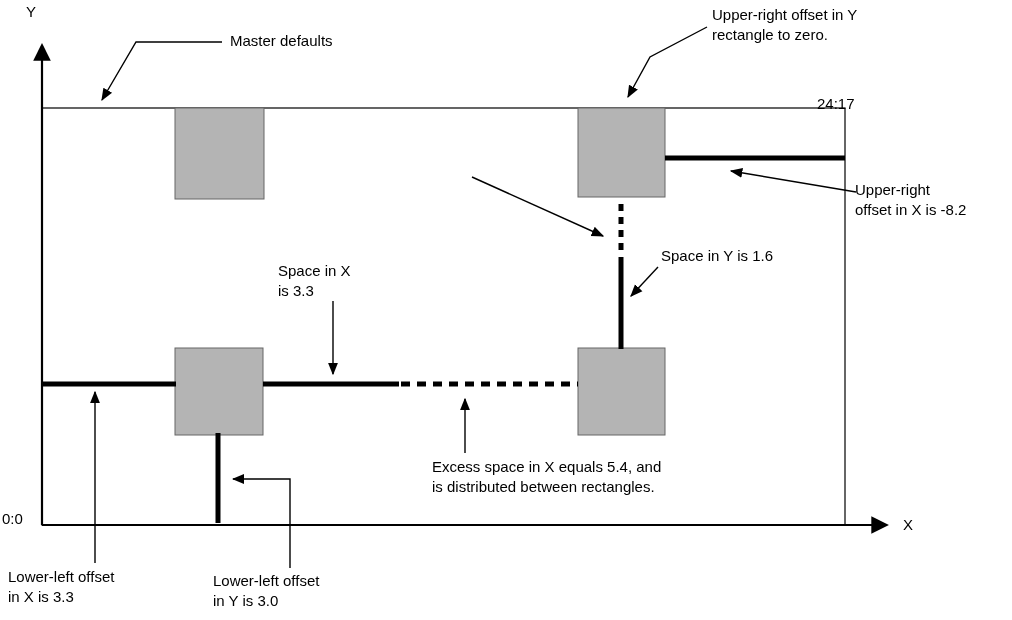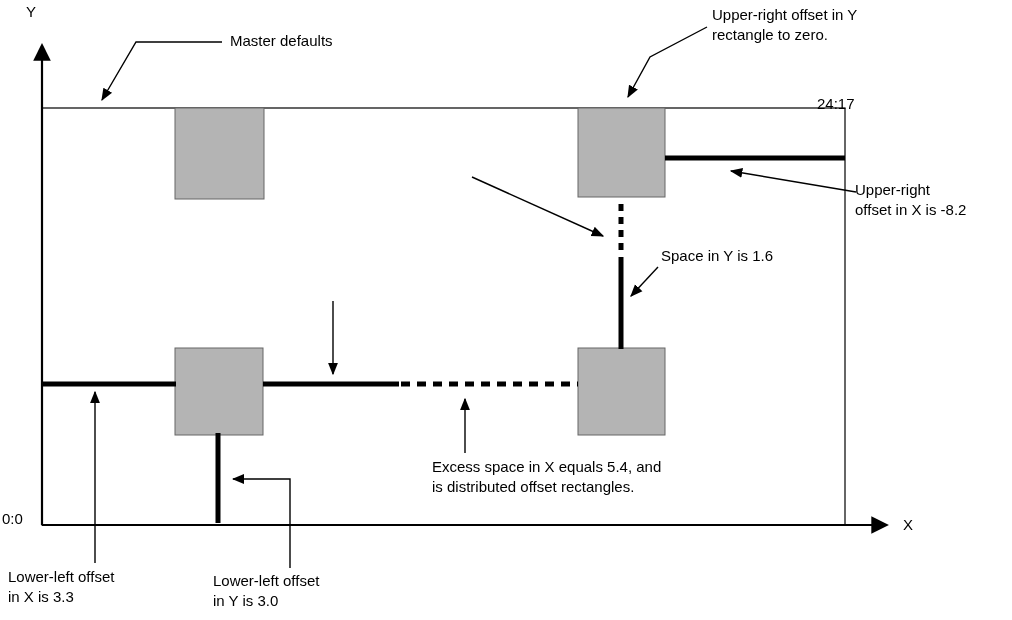--- a/index.html
+++ b/index.html
@@ -68,20 +68,22 @@
   <div class="lbl" style="left:903px; top:515px">X</div>
   <div class="lbl" style="left:2px; top:509px">0:0</div>
   <div class="lbl" style="left:817px; top:94px">24:17</div>
 
   <div class="lbl" style="left:230px; top:31px">Master defaults</div>
   <div class="lbl" style="left:712px; top:5px">Upper-right offset in Y
 rectangle to zero.</div>
   <div class="lbl" style="left:855px; top:180px">Upper-right
 offset in X is -8.2</div>
   <div class="lbl" style="left:661px; top:246px">Space in Y is 1.6</div>
+  <div class="lbl" style="left:278px; top:261px">Space in X
+is 3.3</div>
   <div class="lbl" style="left:432px; top:457px">Excess space in X equals 5.4, and
-is distributed offset rectangles.</div>
+is distributed between rectangles.</div>
   <div class="lbl" style="left:8px; top:567px">Lower-left offset
 in X is 3.3</div>
   <div class="lbl" style="left:213px; top:571px">Lower-left offset
 in Y is 3.0</div>
 
 </div>
 
 </body></html>

